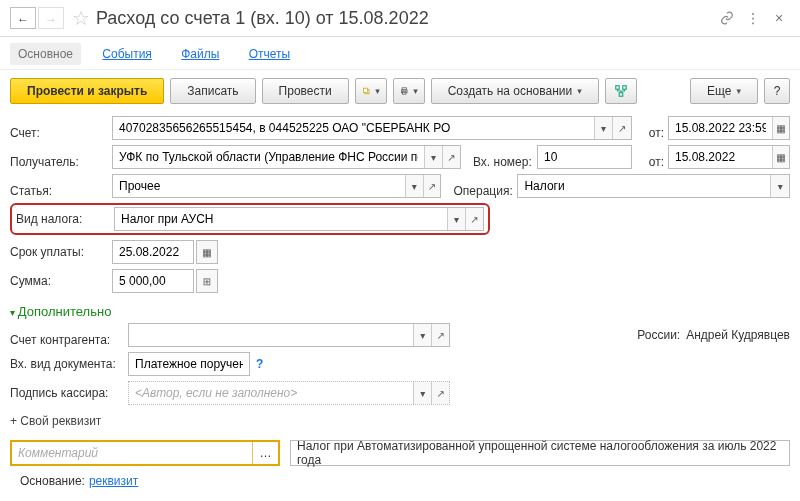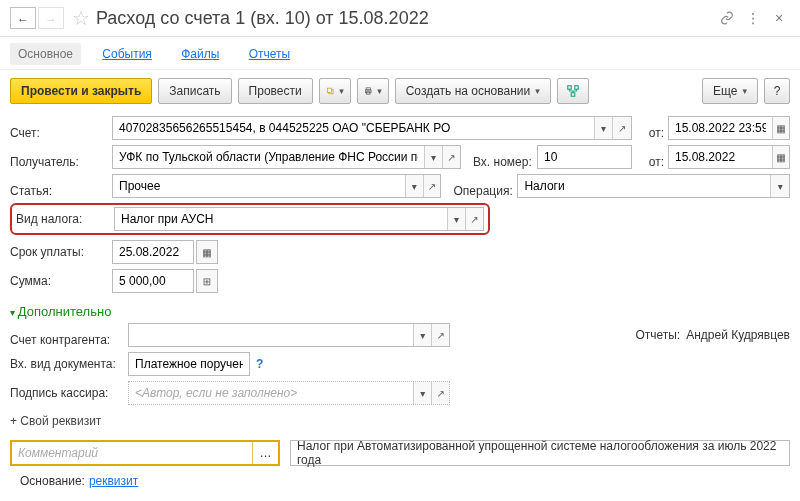--- a/index.html
+++ b/index.html
@@ -7,21 +7,21 @@
   .header { display: flex; align-items: center; padding: 6px 10px; border-bottom: 1px solid #ddd; }
   .nav-btn { width: 26px; height: 22px; border: 1px solid #c0c0c0; background: #fff; display: inline-flex; align-items: center; justify-content: center; margin-right: 2px; cursor: pointer; }
   .nav-btn.disabled { color: #ccc; border-color: #e0e0e0; }
   .star { color: #ccc; font-size: 20px; margin: 0 6px; }
   .title { font-size: 18px; color: #444; flex: 1; }
   .hdr-icon { width: 22px; height: 22px; display: inline-flex; align-items: center; justify-content: center; color: #777; cursor: pointer; margin-left: 4px; font-size: 14px; }
   .tabs { padding: 6px 10px 4px; border-bottom: 1px solid #eee; }
   .tab { display: inline-block; padding: 4px 8px; color: #1a73e8; cursor: pointer; text-decoration: underline; margin-right: 10px; }
   .tab.active { background: #eee; color: #737373; text-decoration: none; border-radius: 2px; }
   .toolbar { padding: 8px 10px; display: flex; align-items: center; gap: 6px; flex-wrap: wrap; }
-  .btn { height: 26px; border: 1px solid #b0b0b0; background: linear-gradient(#fefefe,#e5e5e5); padding: 0 10px; display: inline-flex; align-items: center; cursor: pointer; border-radius: 2px; font-size: 12px; }
+  .btn { height: 26px; border: 1px solid #b0b0b0; background: linear-gradient(#fefefe,#e5e5e5); padding: 0 16px; display: inline-flex; align-items: center; cursor: pointer; border-radius: 2px; font-size: 12px; }
   .btn-yellow { background: linear-gradient(#ffe14a,#ffc800); border-color: #c8a000; font-weight: bold; }
   .btn-icon { width: 32px; justify-content: center; padding: 0 6px; }
   .drop::after { content: "▾"; margin-left: 5px; font-size: 9px; color: #555; }
   .btn-q { width: 26px; justify-content: center; padding:0; }
   .spacer { flex: 1; }
   .form { padding: 4px 10px; }
   .row { display: flex; align-items: center; margin-bottom: 5px; }
   .col { display: flex; align-items: flex-end; }
   .label { width: 102px; color: #333; }
   .label-sm { width: 64px; text-align: left; }
@@ -203,21 +203,21 @@
   <div class="row">
     <div class="col" style="flex:1">
       <span class="label" style="width:118px">Счет контрагента:</span>
       <div class="inp-wrap" style="width:322px">
         <input style="">
         <span class="inp-btn">▾</span>
         <span class="inp-btn">↗</span>
       </div>
     </div>
     <div class="col" style="margin-left:12px">
-      <span>Отчеты:</span>
+      <span>России:</span>
       <span style="margin-left:6px">Андрей Кудрявцев</span>
     </div>
   </div>
 
   <div class="row">
     <span class="label" style="width:118px">Вх. вид документа:</span>
     <div class="inp-wrap" style="width:122px">
       <input value="Платежное поручени" style="">
     </div>
     <span class="q-icon">?</span>

